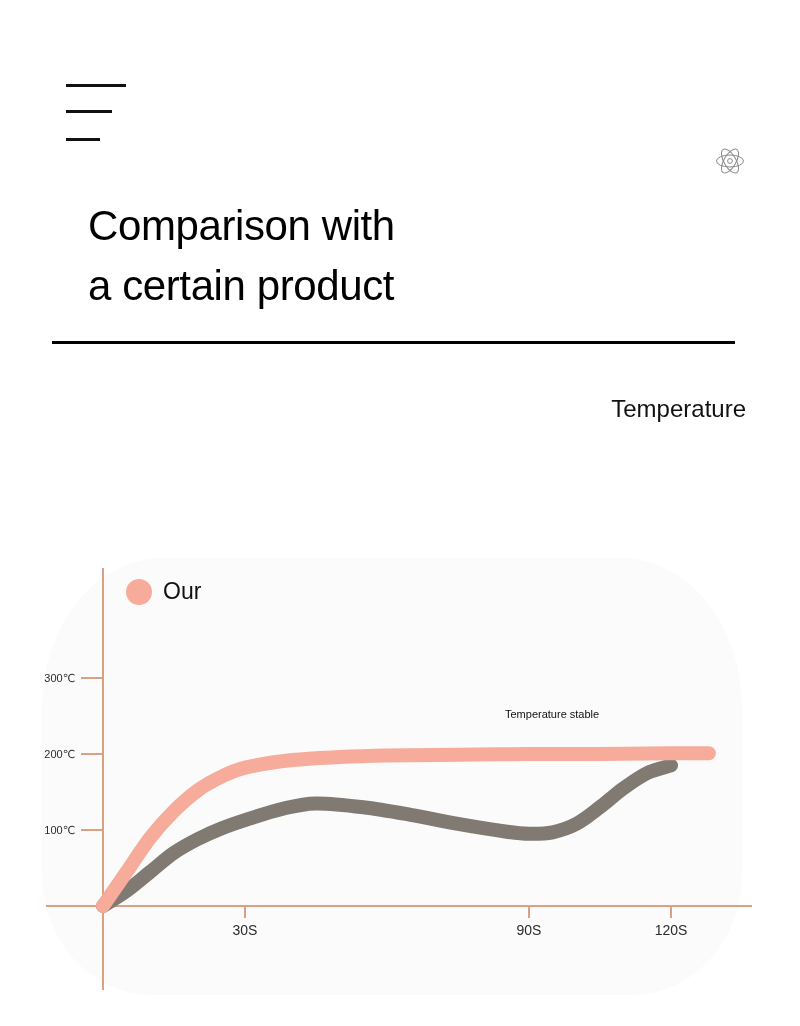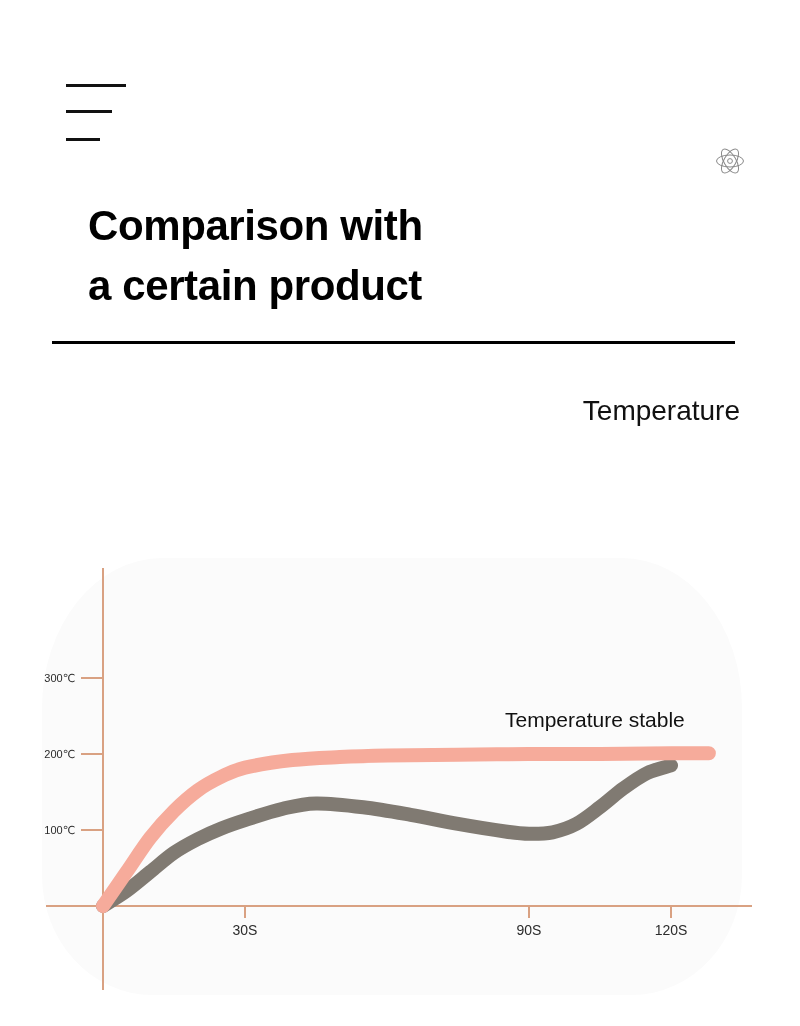--- a/index.html
+++ b/index.html
@@ -43,45 +43,45 @@
     height: 32px;
   }
 
   
   #page-title {
     position: absolute;
     left: 88px;
     top: 196px;
     width: 620px;
     font-size: 42px;
-    font-weight: bold;
+    font-weight: normal;
     line-height: 1.42;
     letter-spacing: -0.4px;
     color: #000000;
     white-space: pre-line;
   }
 
   
   #title-divider {
     position: absolute;
     left: 52px;
     top: 341px;
     width: 683px;
     height: 3px;
     background: #000000;
   }
 
   
   #subtitle {
     position: absolute;
-    right: 60px;
+    right: 54px;
     top: 396px;
     width: 520px;
     text-align: right;
-    font-size: 28px;
+    font-size: 24px;
     line-height: 1.1;
     color: #111111;
   }
   #subtitle .sub-line { display: block; }
 
   
   #chart-area {
     position: absolute;
     left: 0;
     top: 540px;
@@ -142,21 +142,21 @@
     font-size: 23px;
     color: #111111;
     line-height: 1;
   }
 
   
   #chart-annotation {
     position: absolute;
     left: 505px;
     top: 168px;
-    font-size: 21px;
+    font-size: 11px;
     color: #111111;
     white-space: nowrap;
   }
 </style>
 </head>
 <body>
 
 <div id="deco-lines">
   <div class="rule r1"></div>
   <div class="rule r2"></div>
@@ -206,16 +206,20 @@
         <text class="tick-label x-tick-label" x="529" y="395">90S</text>
         <line class="tick-line" stroke="#D9A182" x1="671" y1="366" x2="671" y2="378"></line>
         <text class="tick-label x-tick-label" x="671" y="395">120S</text>
       </g>
 
     <path id="series-others" class="series-path" d="M 103.00 366.00 C 106.94 363.47, 118.78 356.50, 126.67 350.80 C 134.56 345.10, 142.44 338.13, 150.33 331.80 C 158.22 325.47, 166.11 318.25, 174.00 312.80 C 181.89 307.35, 189.78 303.17, 197.67 299.12 C 205.56 295.07, 213.44 291.65, 221.33 288.48 C 229.22 285.31, 234.74 283.41, 245.00 280.12 C 255.26 276.83, 271.03 271.51, 282.87 268.72 C 294.70 265.93, 302.59 263.65, 316.00 263.40 C 329.41 263.15, 347.56 265.30, 363.33 267.20 C 379.11 269.10, 394.89 272.01, 410.67 274.80 C 426.44 277.59, 442.22 281.13, 458.00 283.92 C 473.78 286.71, 493.50 289.87, 505.33 291.52 C 517.17 293.17, 521.11 293.67, 529.00 293.80 C 536.89 293.93, 544.78 293.93, 552.67 292.28 C 560.56 290.63, 568.44 288.10, 576.33 283.92 C 584.22 279.74, 592.11 273.15, 600.00 267.20 C 607.89 261.25, 615.78 253.90, 623.67 248.20 C 631.56 242.50, 639.44 236.80, 647.33 233.00 C 655.22 229.20, 667.06 226.67, 671.00 225.40" stroke="#807A72" stroke-width="14"></path>
     <path id="series-our" class="series-path" d="M 103.00 366.00 C 106.94 360.30, 118.78 343.20, 126.67 331.80 C 134.56 320.40, 142.44 307.73, 150.33 297.60 C 158.22 287.47, 166.11 278.85, 174.00 271.00 C 181.89 263.15, 189.78 256.18, 197.67 250.48 C 205.56 244.78, 213.44 240.60, 221.33 236.80 C 229.22 233.00, 233.17 230.47, 245.00 227.68 C 256.83 224.89, 276.56 221.85, 292.33 220.08 C 308.11 218.31, 323.89 217.80, 339.67 217.04 C 355.44 216.28, 367.28 215.90, 387.00 215.52 C 406.72 215.14, 434.33 215.01, 458.00 214.76 C 481.67 214.51, 505.33 214.13, 529.00 214.00 C 552.67 213.87, 576.33 214.13, 600.00 214.00 C 623.67 213.87, 652.86 213.37, 671.00 213.24 C 689.14 213.11, 702.56 213.24, 708.87 213.24" stroke="#F6AB9B" stroke-width="14"></path>
   </svg>
 
   <div id="legend">
+    <div class="legend-item">
+      <span class="legend-swatch" style="background: rgb(246, 171, 155);"></span>
+      <span class="legend-label">Our</span>
+    </div>
   </div>
 
   <div id="chart-annotation">Temperature stable</div>
 </div>
 
 </body></html>

